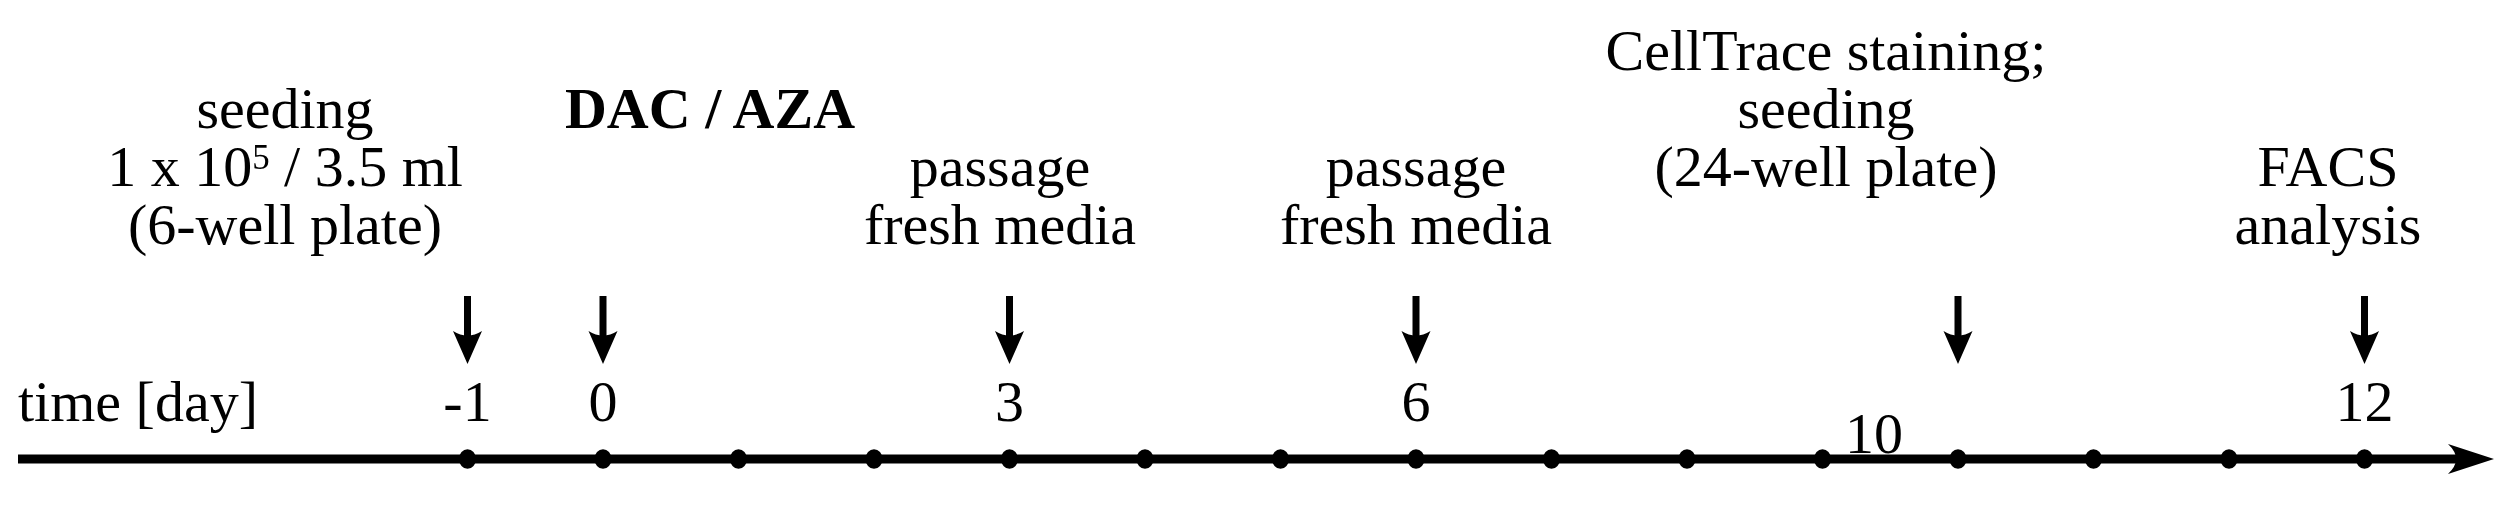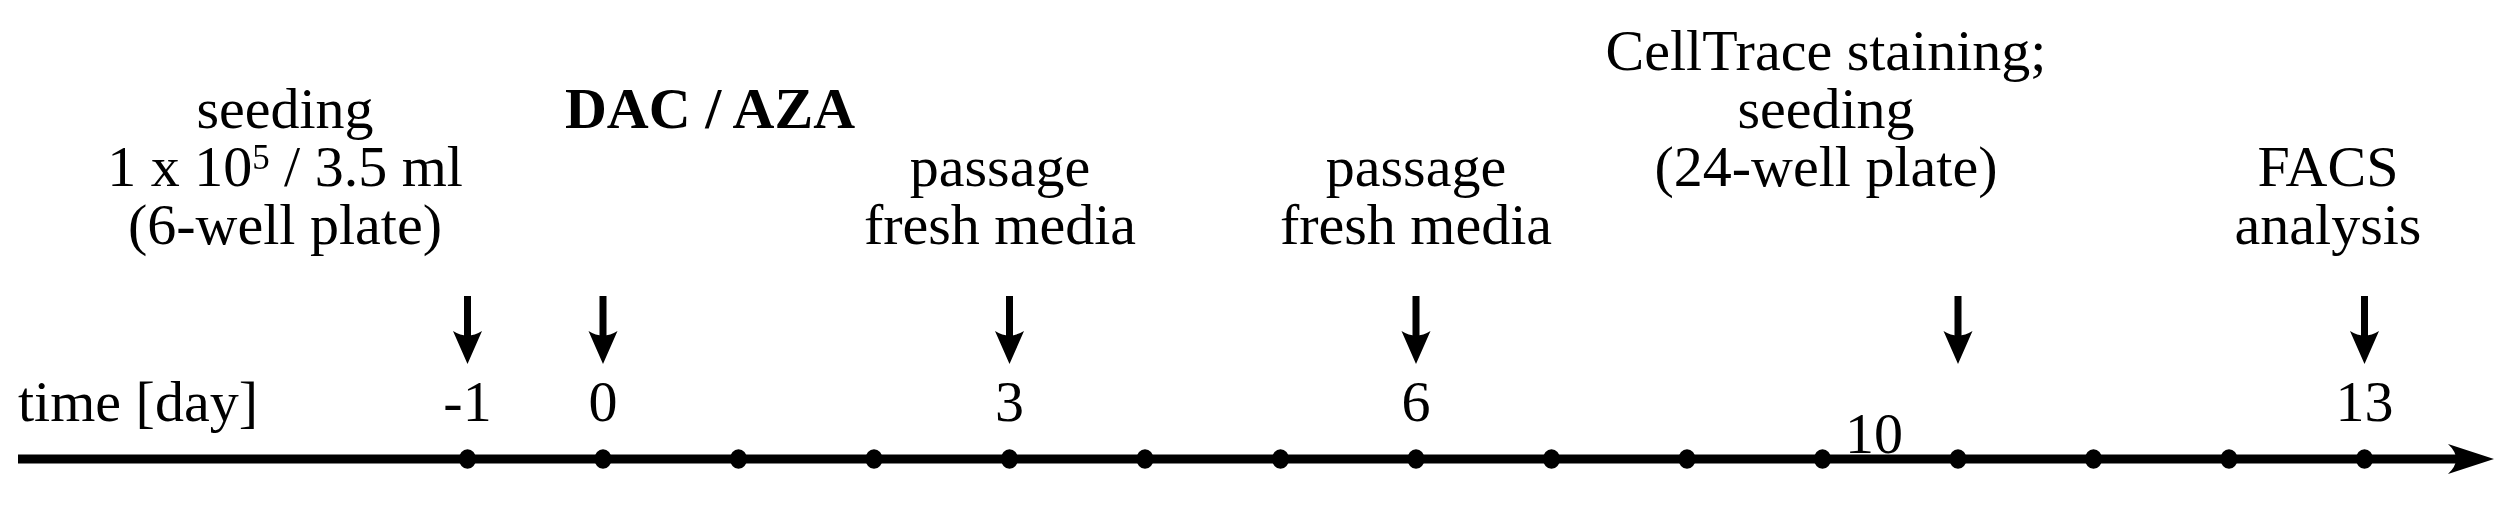--- a/index.html
+++ b/index.html
@@ -120,15 +120,15 @@
         <span class="line"><span>FACS</span></span>
         <span class="line"><span>analysis</span></span>
       </div>
     </div>
   <div id="numbers-layer">
       <div class="day-number" style="left: 467.5px; top: 373px;">-1</div>
       <div class="day-number" style="left: 603px; top: 373px;">0</div>
       <div class="day-number" style="left: 1009.5px; top: 373px;">3</div>
       <div class="day-number" style="left: 1416px; top: 373px;">6</div>
       <div class="day-number" style="left: 1874px; top: 373px; margin-top: 32px;">10</div>
-      <div class="day-number" style="left: 2364.5px; top: 373px;">13</div>
+      <div class="day-number" style="left: 2364.5px; top: 373px;">12</div>
     </div>
 </div>
 
 </body></html>

